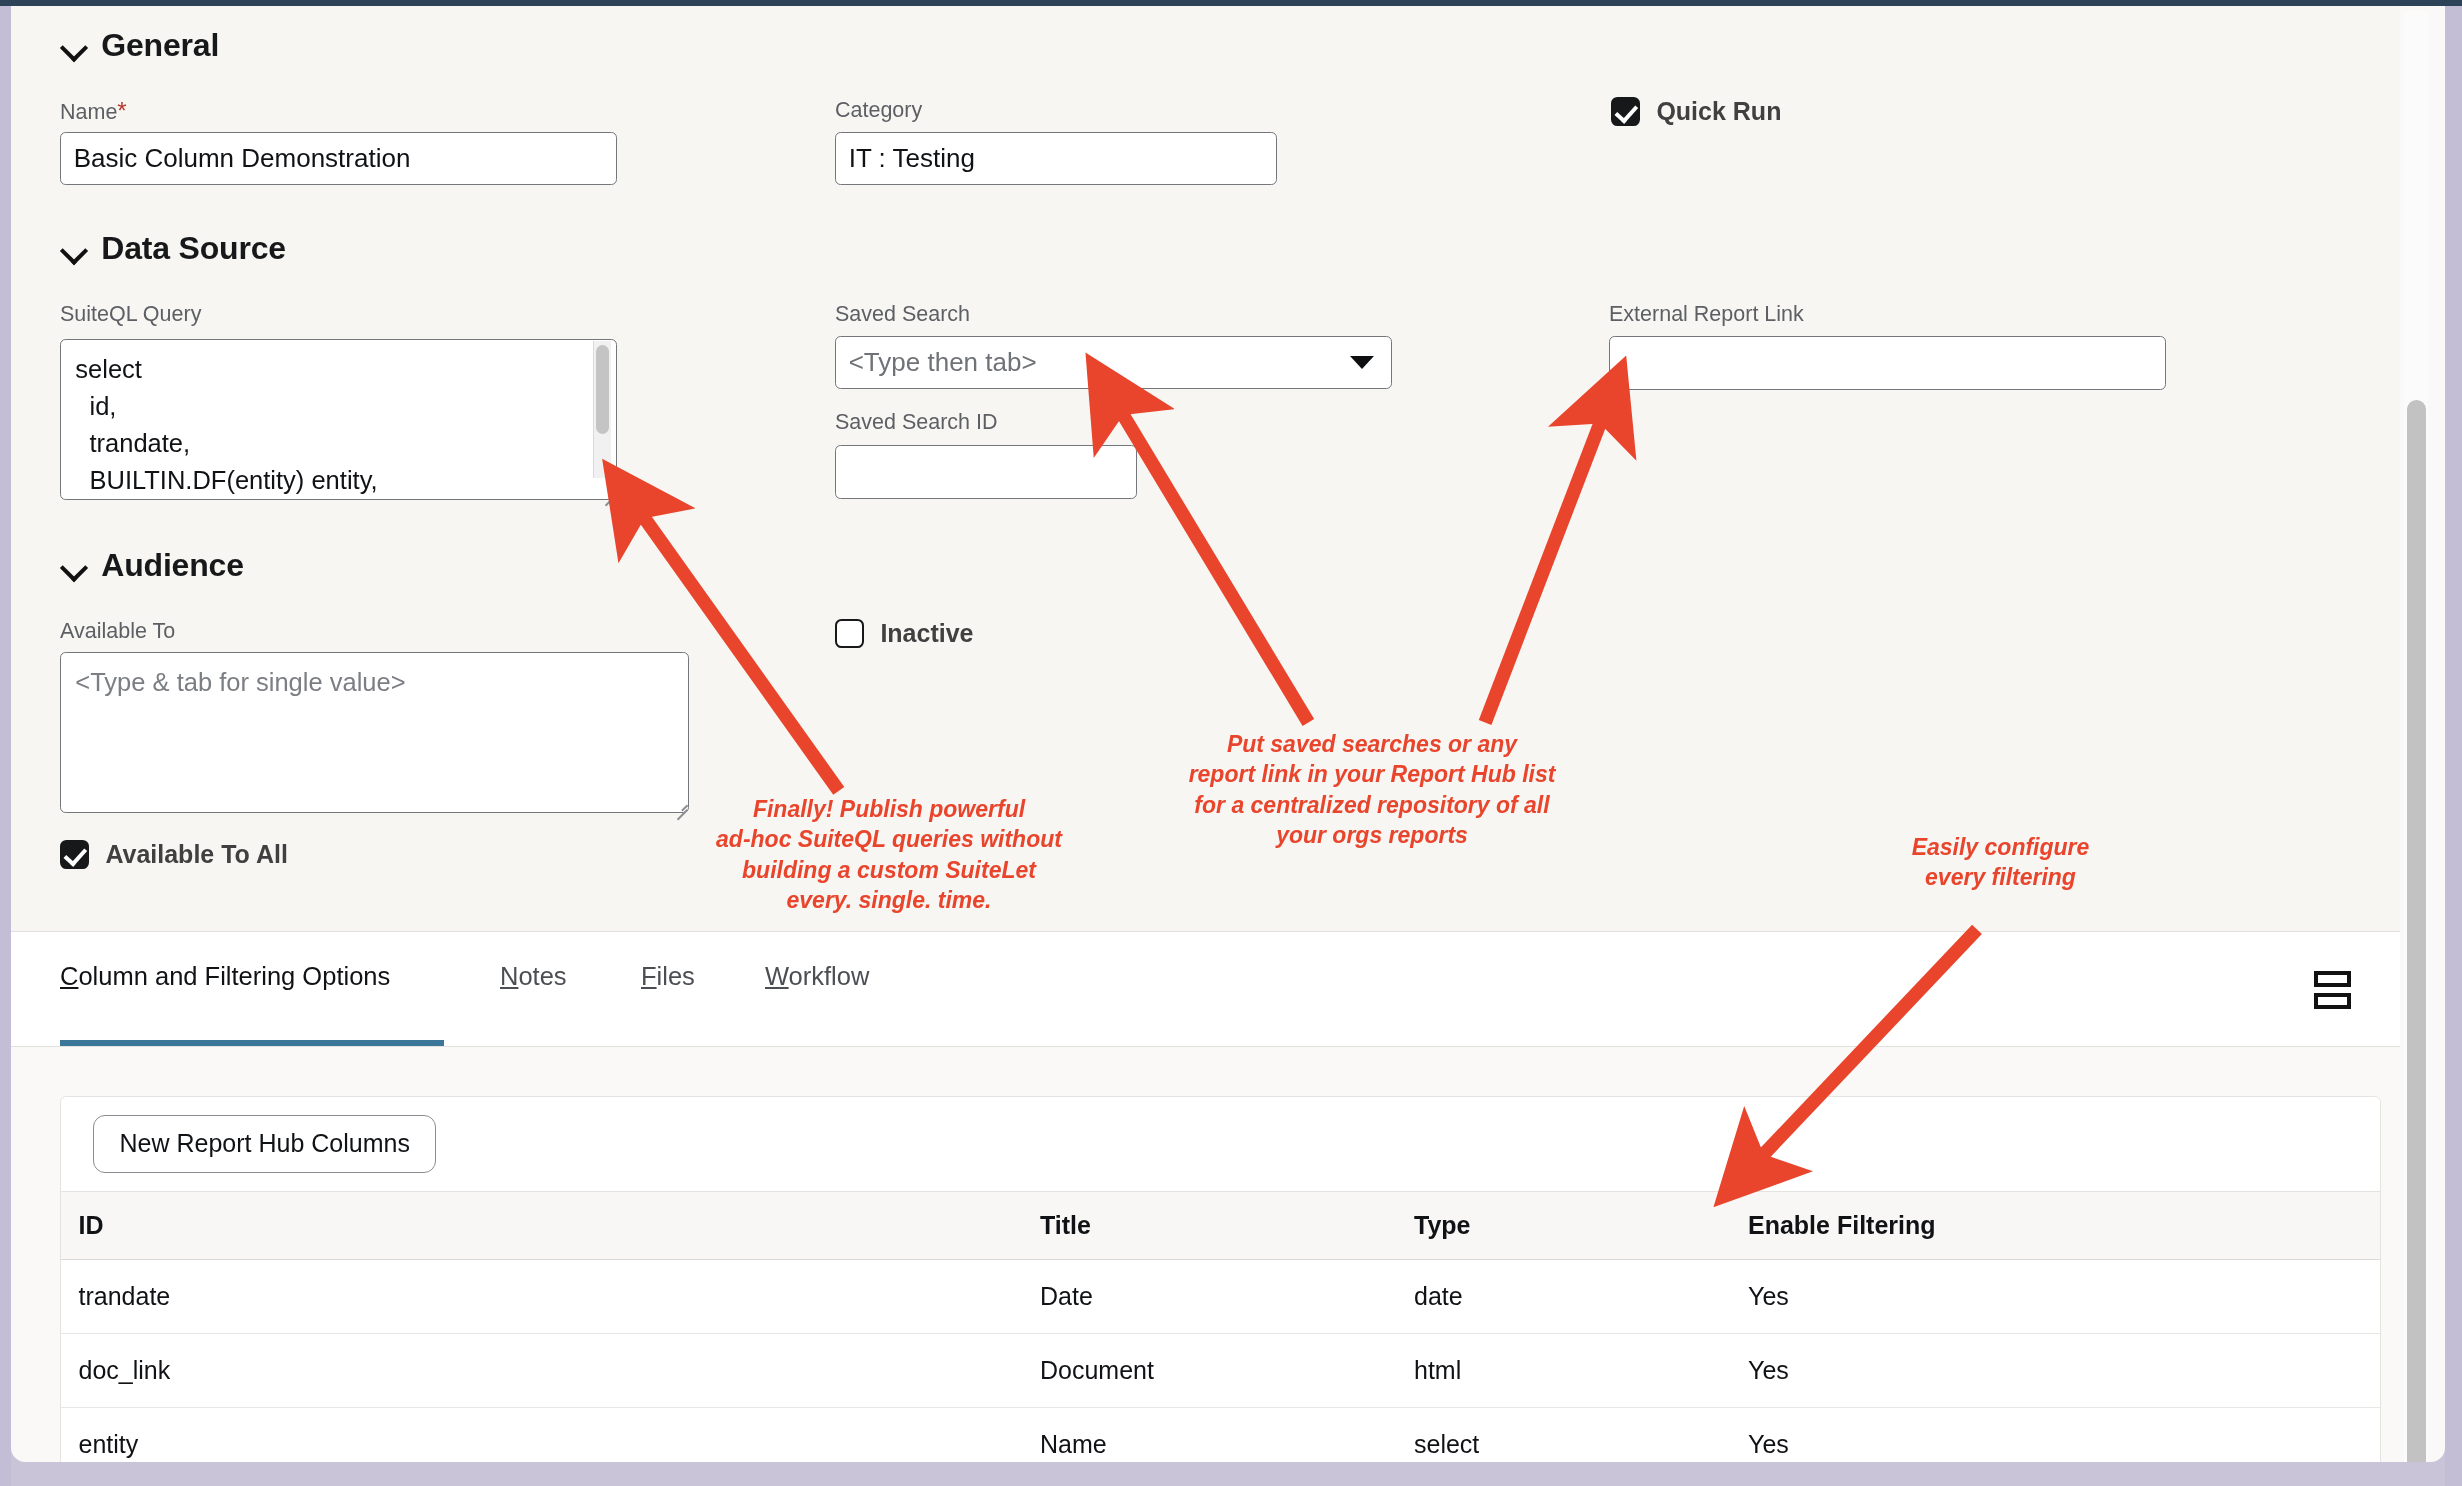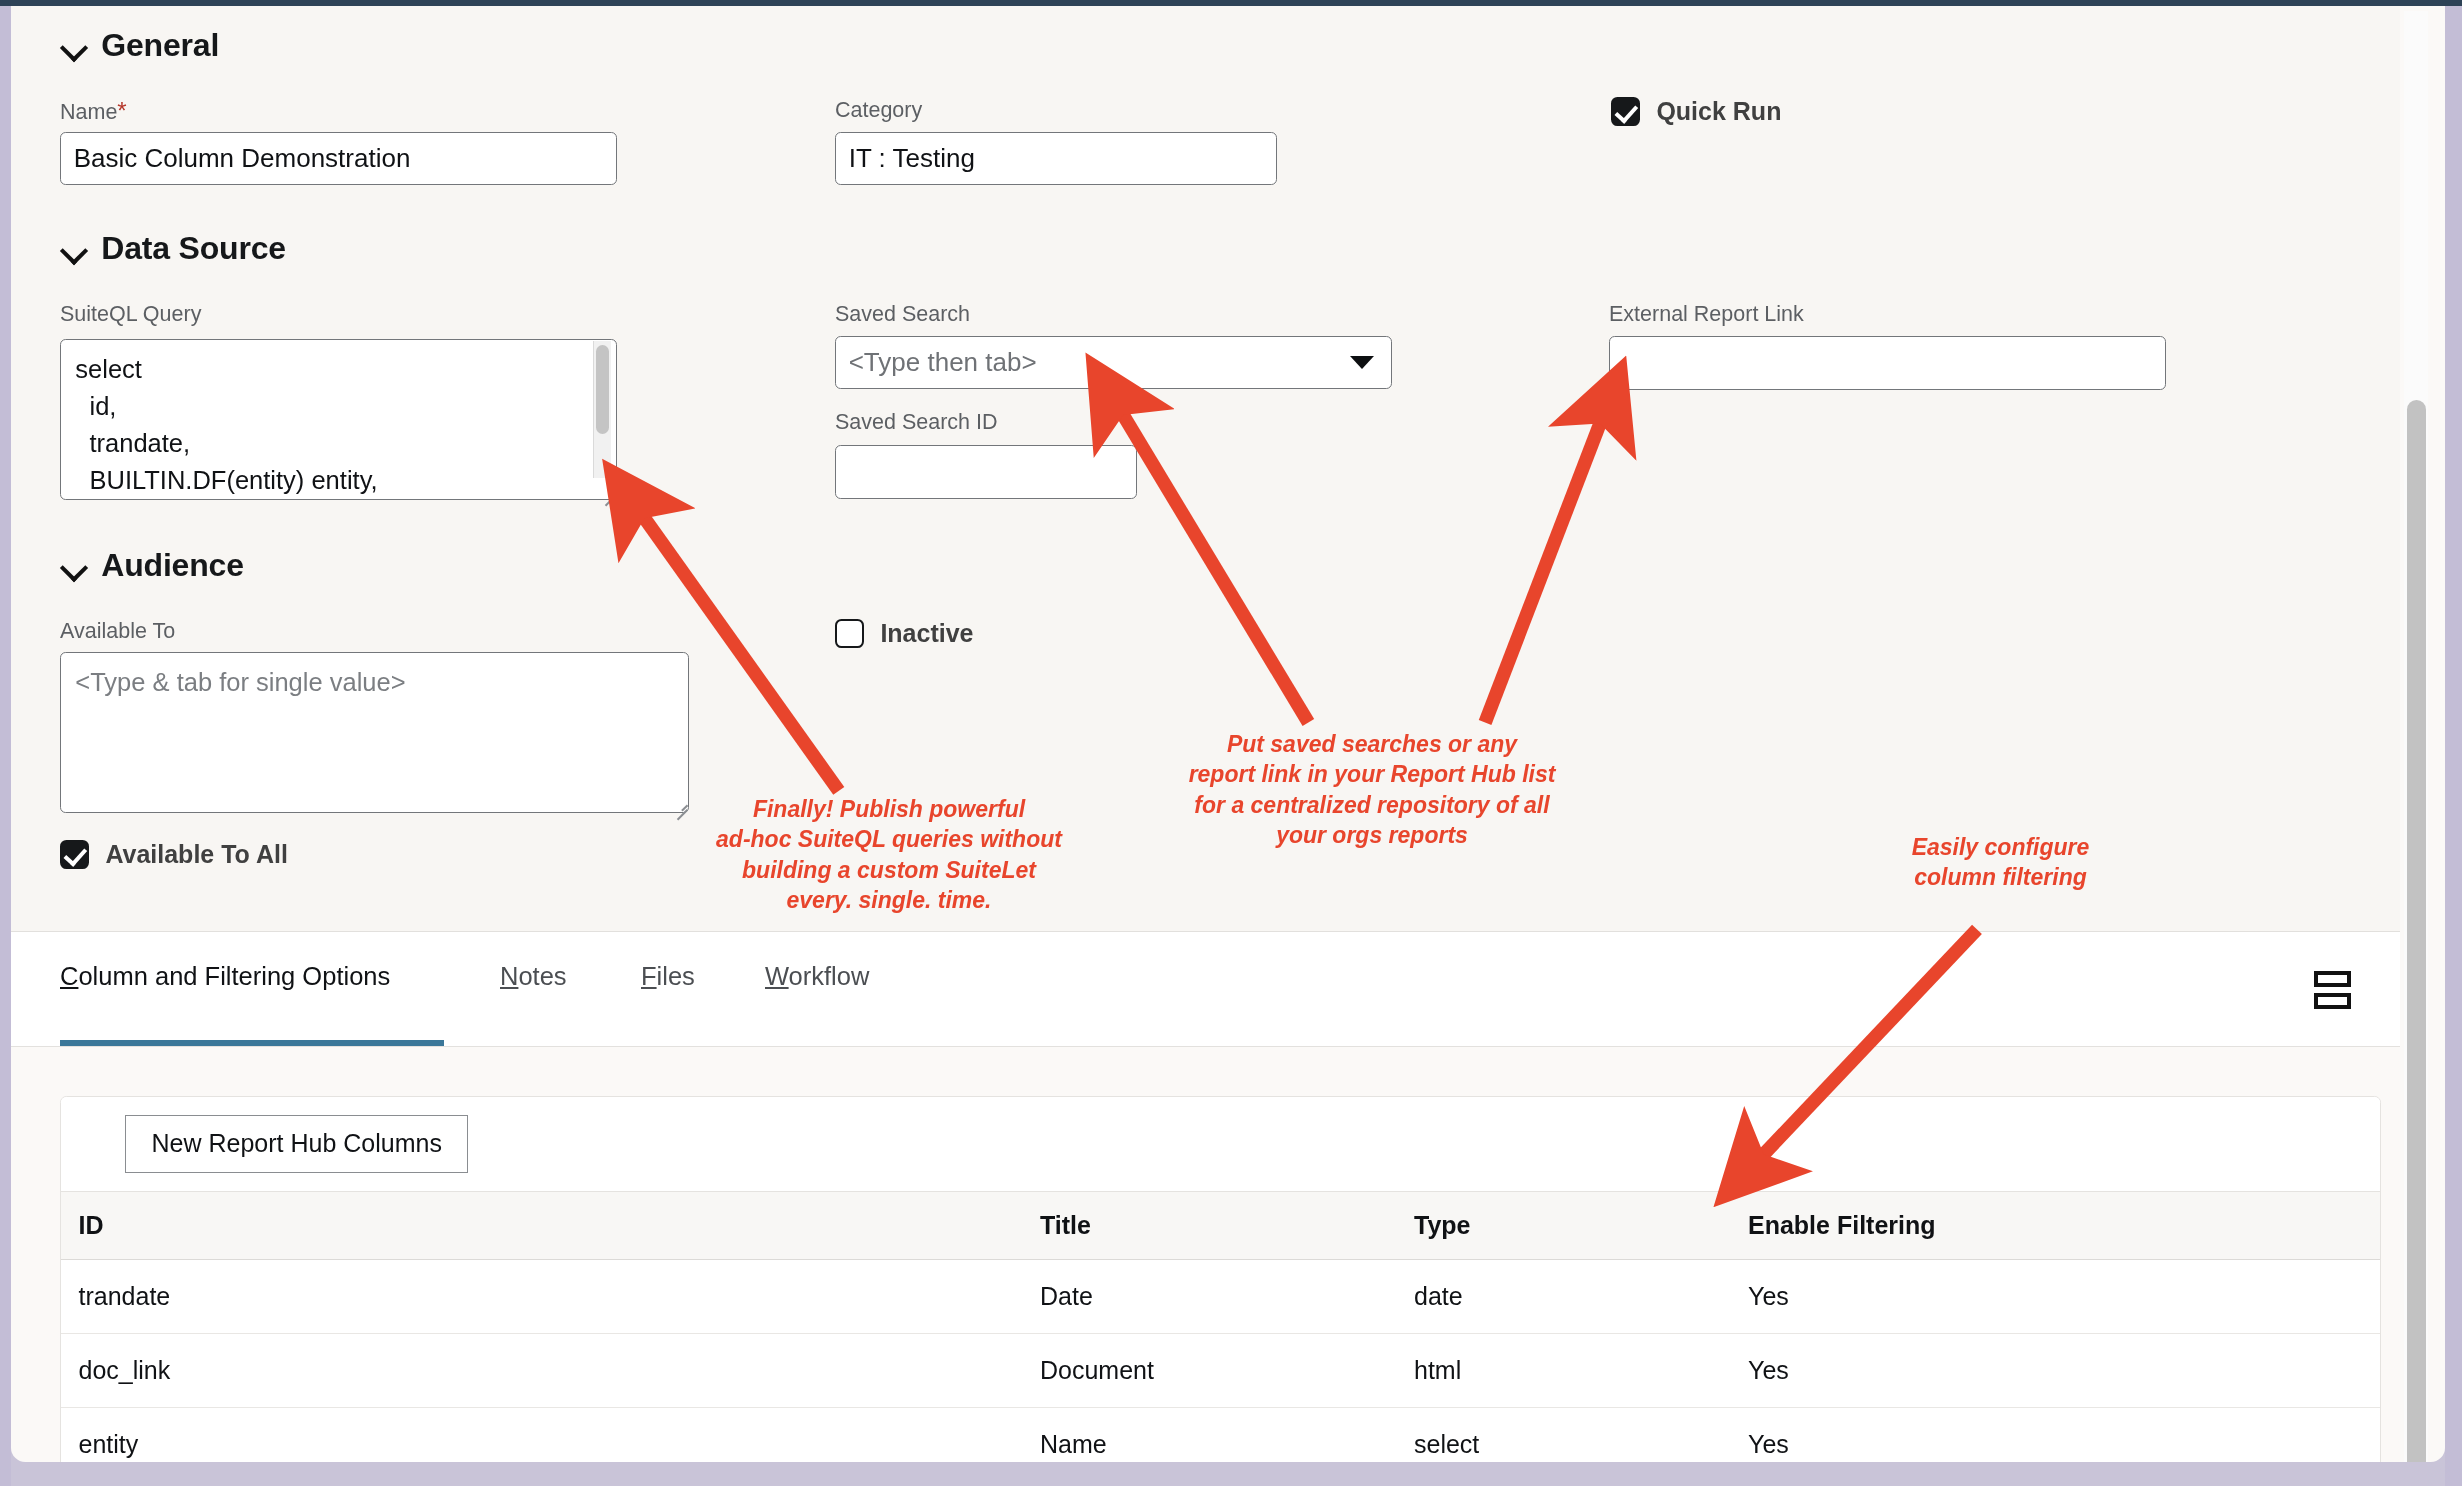--- a/index.html
+++ b/index.html
@@ -227,27 +227,26 @@
     left: 49px; top: 1090px;
     width: 2321px;
     background: #fff;
     border: 1.6px solid #e5e3e0;
     border-radius: 6.4px;
     overflow: hidden;
   }
   .card-toolbar { height: 94px; display: flex; align-items: center; padding-left: 32px; background: #fff; }
   .btn {
     border: 1.6px solid #8a8d91;
-    border-radius: 0;
+    border-radius: 12px;
     background: #fff;
     font-size: 25px;
     color: #101215;
     padding: 13.5px 25.5px;
     font-family: "Liberation Sans", sans-serif;
-    margin-left: 32px;
   }
   table.grid { width: 100%; border-collapse: collapse; table-layout: fixed; }
   table.grid th {
     background: #f8f7f5;
     text-align: left;
     font-size: 25px;
     font-weight: bold;
     color: #101215;
     padding: 19px 0 19px 0;
     border-top: 1.6px solid #e5e3e0;
@@ -442,20 +441,20 @@
 ad-hoc SuiteQL queries without
 building a custom SuiteLet
 every. single. time.</div>
 
     <div class="anno" style="left:1122px; top:723px; width:478px;">Put saved searches or any
 report link in your Report Hub list
 for a centralized repository of all
 your orgs reports</div>
 
     <div class="anno" style="left:1850px; top:826px; width:279px;">Easily configure
-column filtering</div>
+every filtering</div>
 
     <div class="page-sb-track"></div>
     <div class="page-sb-thumb"></div>
 
   </div>
 </div>
 
 
 </body></html>

